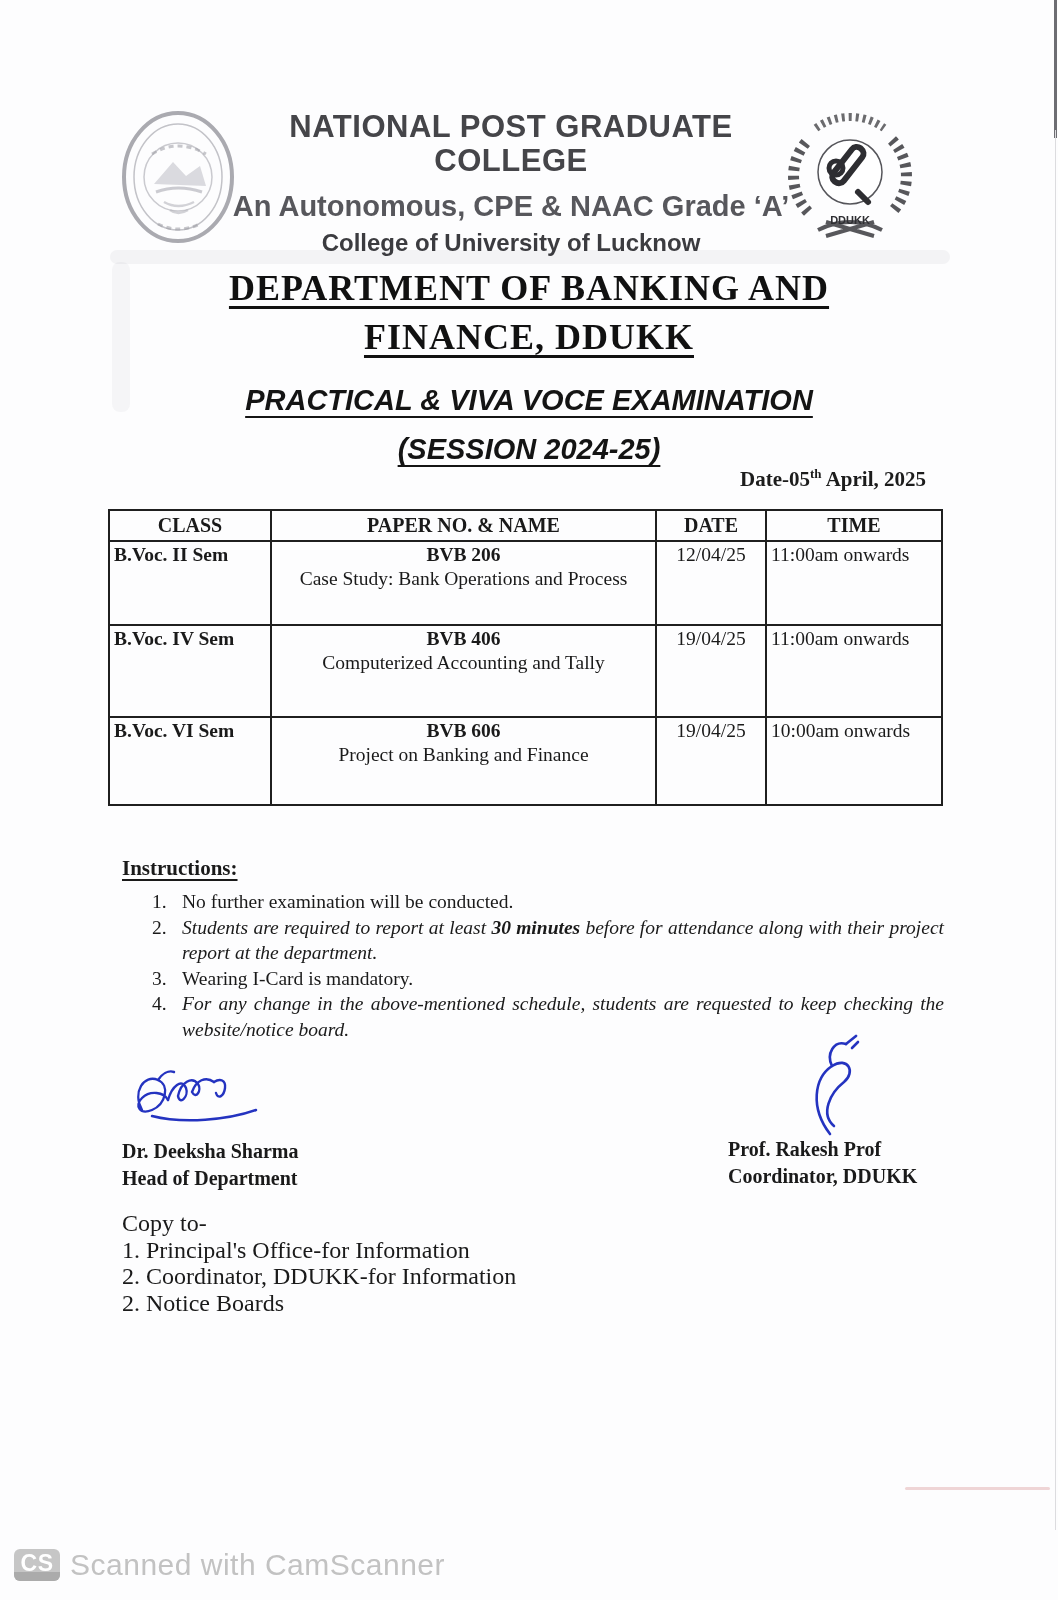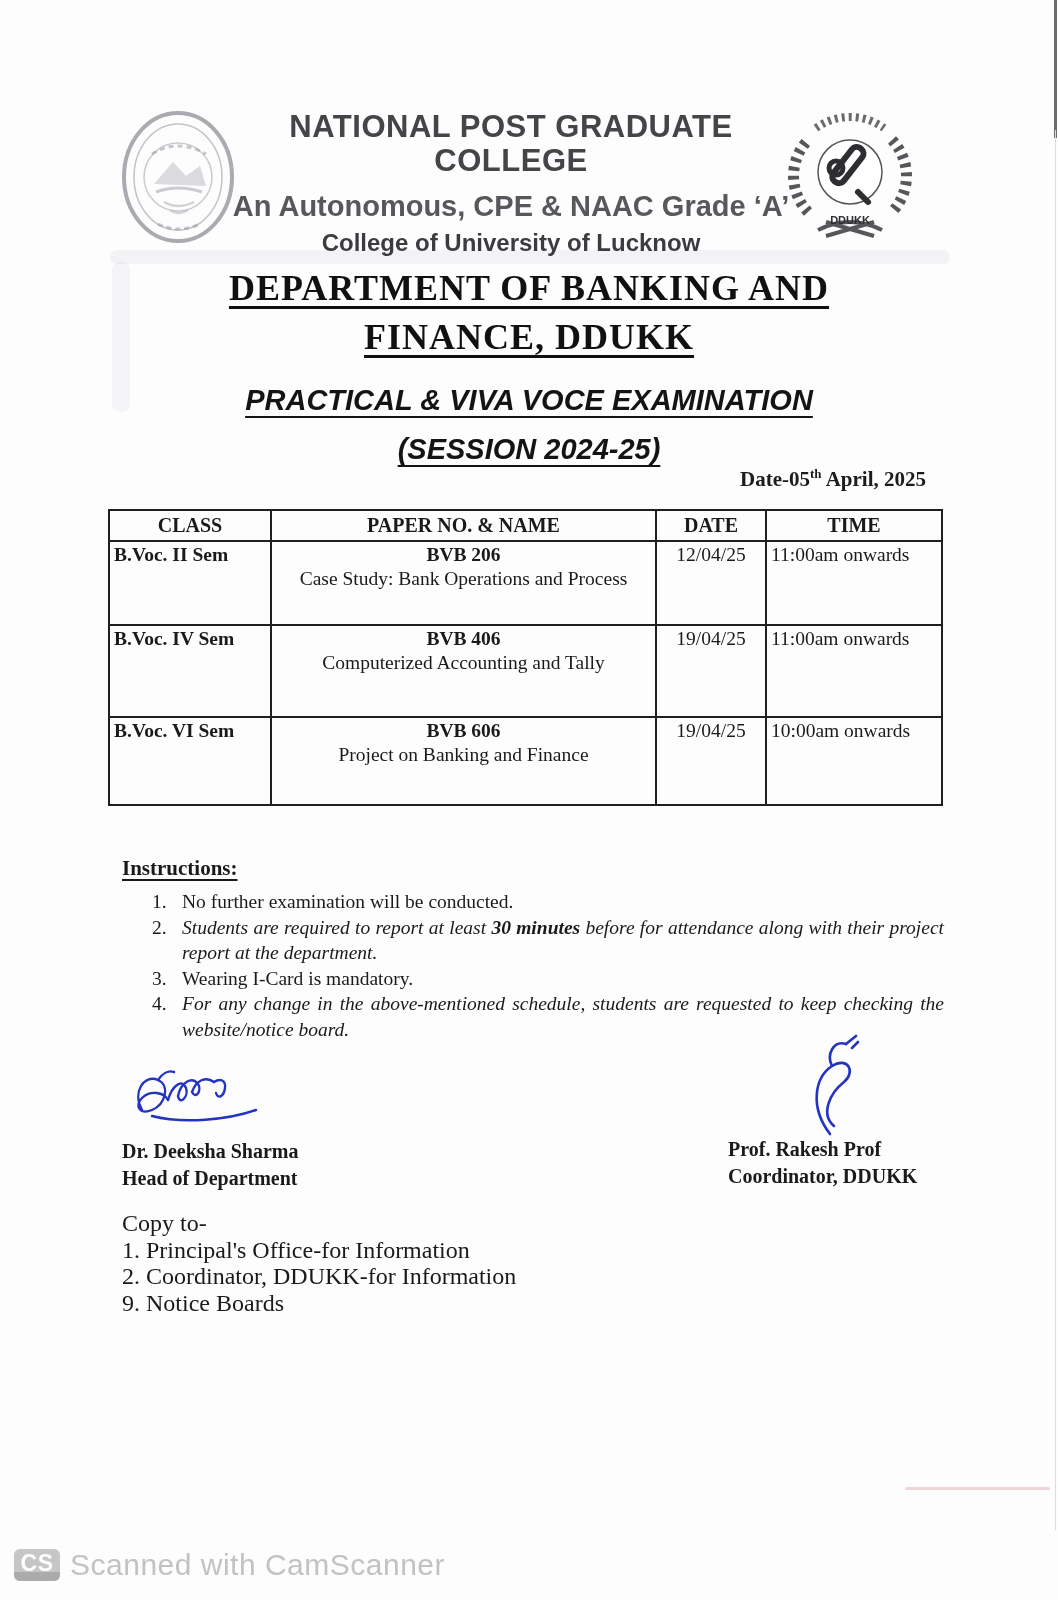--- a/index.html
+++ b/index.html
@@ -217,21 +217,21 @@
   </svg>
   <div class="sign-block-right">
     <div class="sign-name">Prof. Rakesh Prof</div>
     <div class="sign-name">Coordinator, DDUKK</div>
   </div>
 
   <div class="copy-block">
     <div>Copy to-</div>
     <div>1. Principal's Office-for Information</div>
     <div>2. Coordinator, DDUKK-for Information</div>
-    <div>9. Notice Boards</div>
+    <div>2. Notice Boards</div>
   </div>
 
   <div class="watermark">
     <div class="cs-badge">
       <span class="cs-badge-inner">CS</span>
       <span class="cs-badge-tab"></span>
     </div>
     <div class="watermark-text">Scanned with CamScanner</div>
   </div>
 

